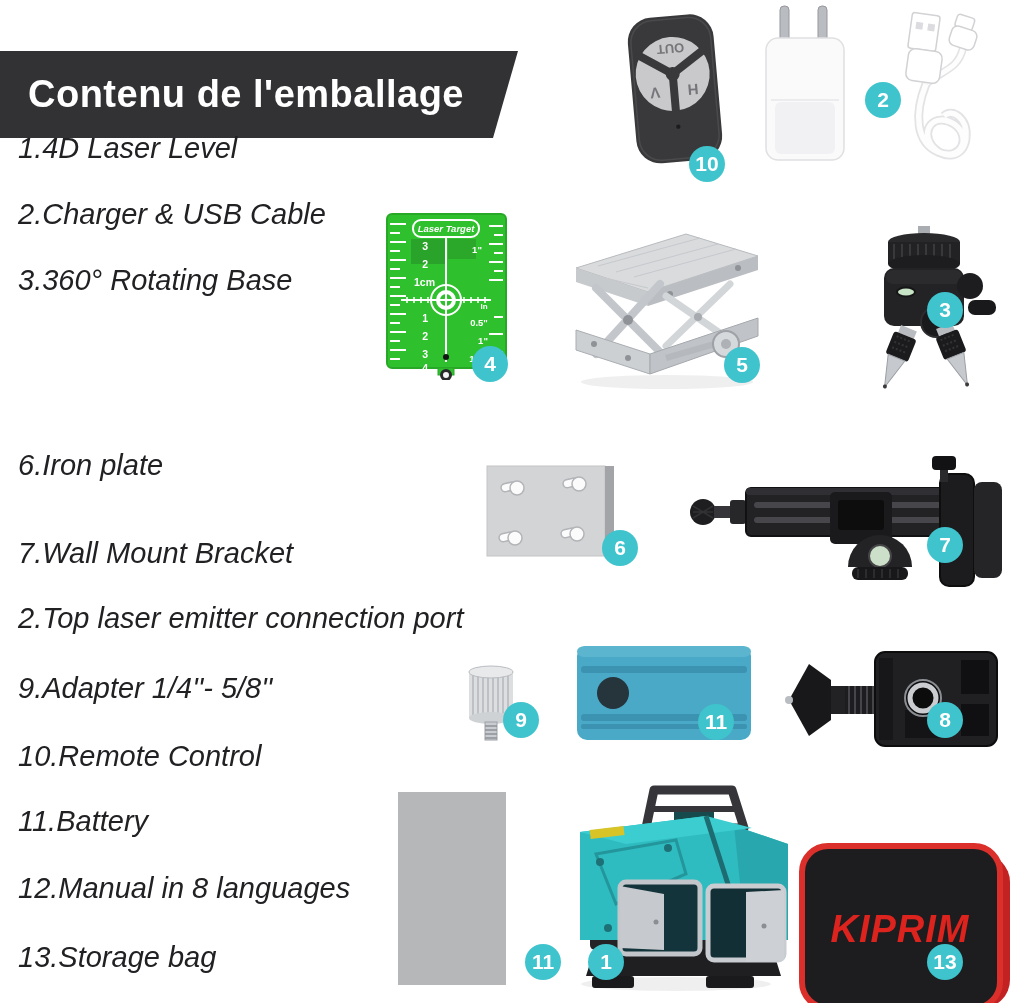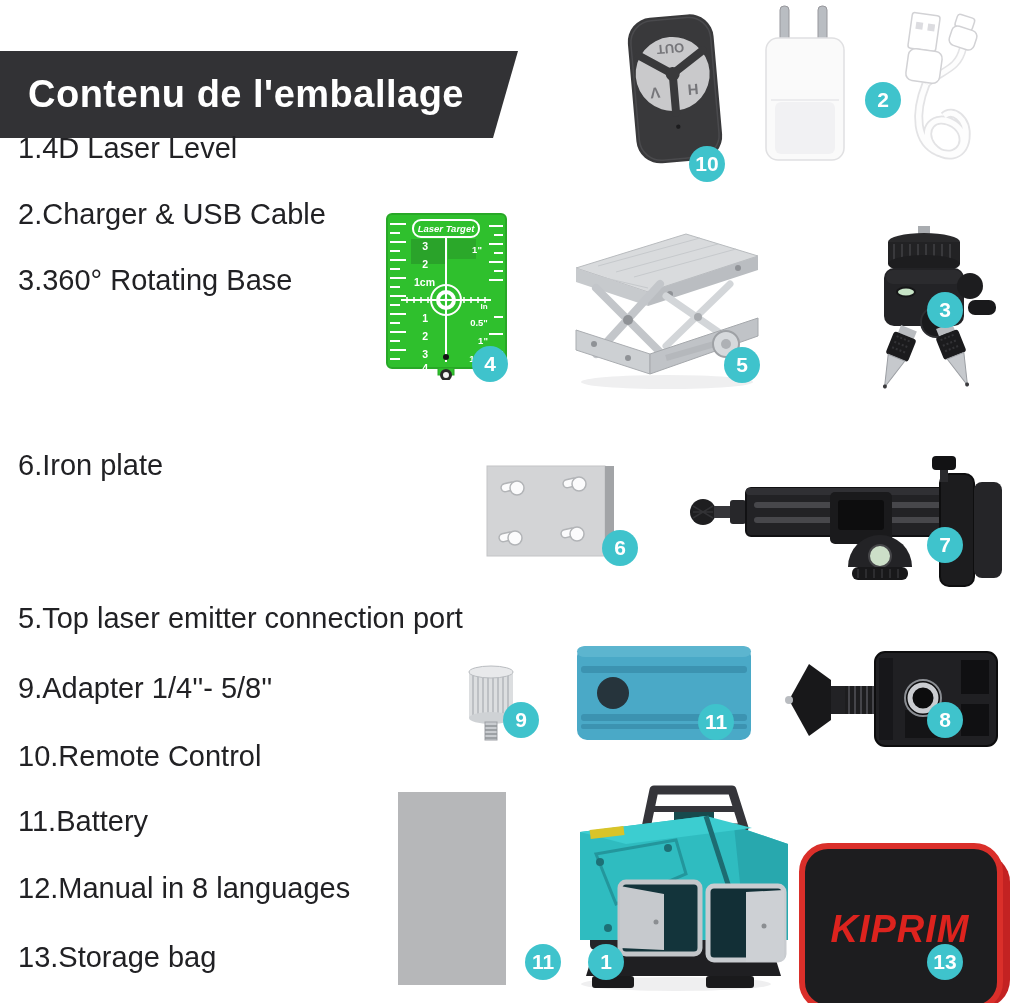--- a/index.html
+++ b/index.html
@@ -2,41 +2,42 @@
 <html><head>
 <meta charset="utf-8">
 <style>
   html,body{margin:0;padding:0;background:#fff;}
   .canvas{position:relative;width:1024px;height:1003px;background:#ffffff;overflow:hidden;
           font-family:"Liberation Sans",sans-serif;}
   .banner{position:absolute;left:0;top:7px;width:518px;height:87px;background:#323235;
           clip-path:polygon(0 0,100% 0,calc(100% - 25px) 100%,0 100%);
           display:flex;align-items:center;padding-left:28px;box-sizing:border-box;margin-top:44px;}
   .banner span{color:#ffffff;font-size:38px;font-weight:bold;letter-spacing:.5px;}
-  .list-item{position:absolute;left:18px;font-size:29px;color:#212124;white-space:nowrap;line-height:34px;}
+  .list-item{position:absolute;left:18px;font-size:29px;color:#212124;white-space:nowrap;line-height:34px;font-style:italic;}
   .product{position:absolute;}
   .badge{position:absolute;width:36px;height:36px;border-radius:50%;background:#3fc3cc;color:#ffffff;
          font-size:21px;font-weight:bold;display:flex;align-items:center;justify-content:center;z-index:5;}
   .manual-sheet{position:absolute;left:398px;top:792px;width:108px;height:193px;background:#b6b7b9;}
   svg text{font-family:"Liberation Sans",sans-serif;}
 </style>
 </head>
 <body>
 
 <div class="canvas">
 
   <div class="banner">
     <span>Contenu de l'emballage</span>
   </div>
 
   <div class="list-item" style="top:131px">1.4D Laser Level</div>
   <div class="list-item" style="top:197px">2.Charger &amp; USB Cable</div>
   <div class="list-item" style="top:263px">3.360° Rotating Base</div>
   <div class="list-item" style="top:448px">6.Iron plate</div>
-  <div class="list-item" style="top:601px">5.Top laser emitter connection port</div>
+  <div class="list-item" style="top:536px">7.Wall Mount Bracket</div>
+  <div class="list-item" style="top:601px">2.Top laser emitter connection port</div>
   <div class="list-item" style="top:671px">9.Adapter 1/4''- 5/8''</div>
   <div class="list-item" style="top:739px">10.Remote Control</div>
   <div class="list-item" style="top:804px">11.Battery</div>
   <div class="list-item" style="top:871px">12.Manual in 8 languages</div>
   <div class="list-item" style="top:940px">13.Storage bag</div>
 
   <div class="product" style="left:620px;top:8px">
     <svg width="106" height="162" viewBox="0 0 106 162">
       <g transform="rotate(-5 53 81)">
         <rect x="12" y="8" width="86" height="146" rx="24" fill="#39393b"></rect>

